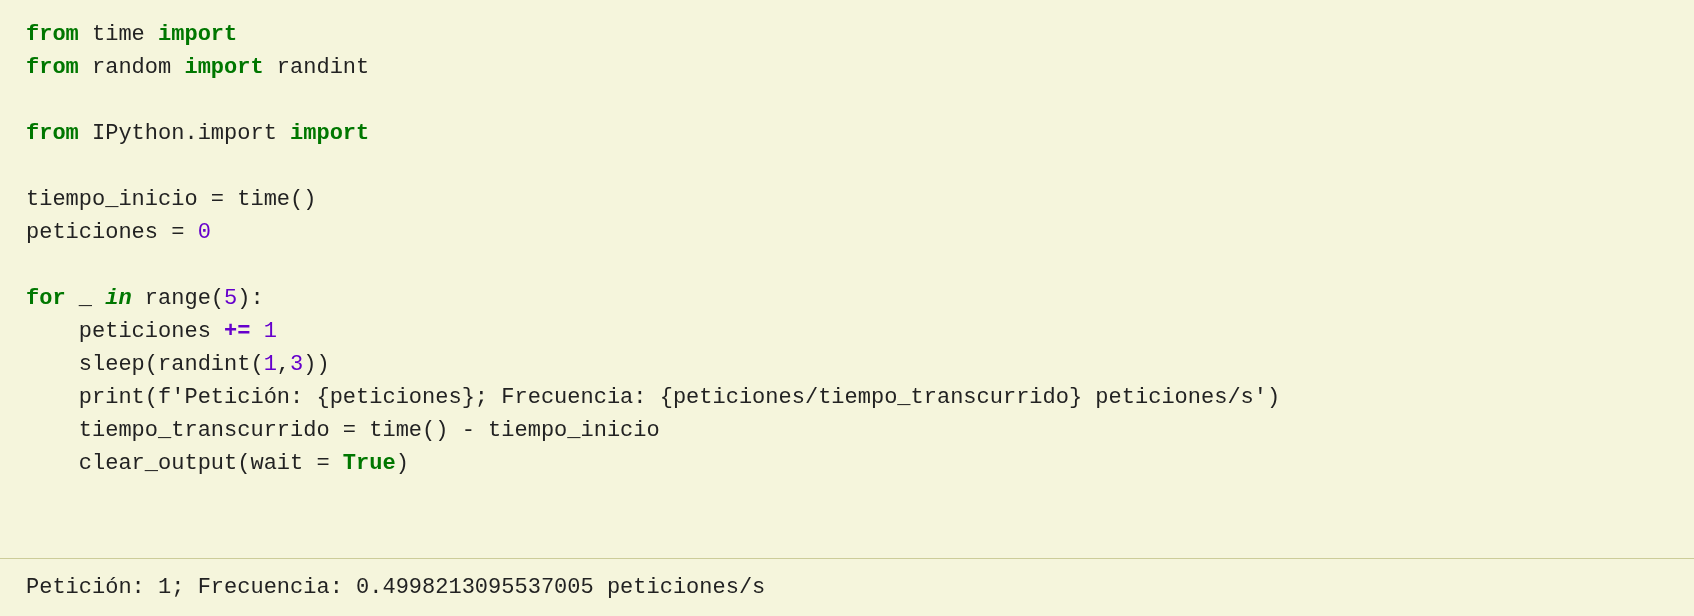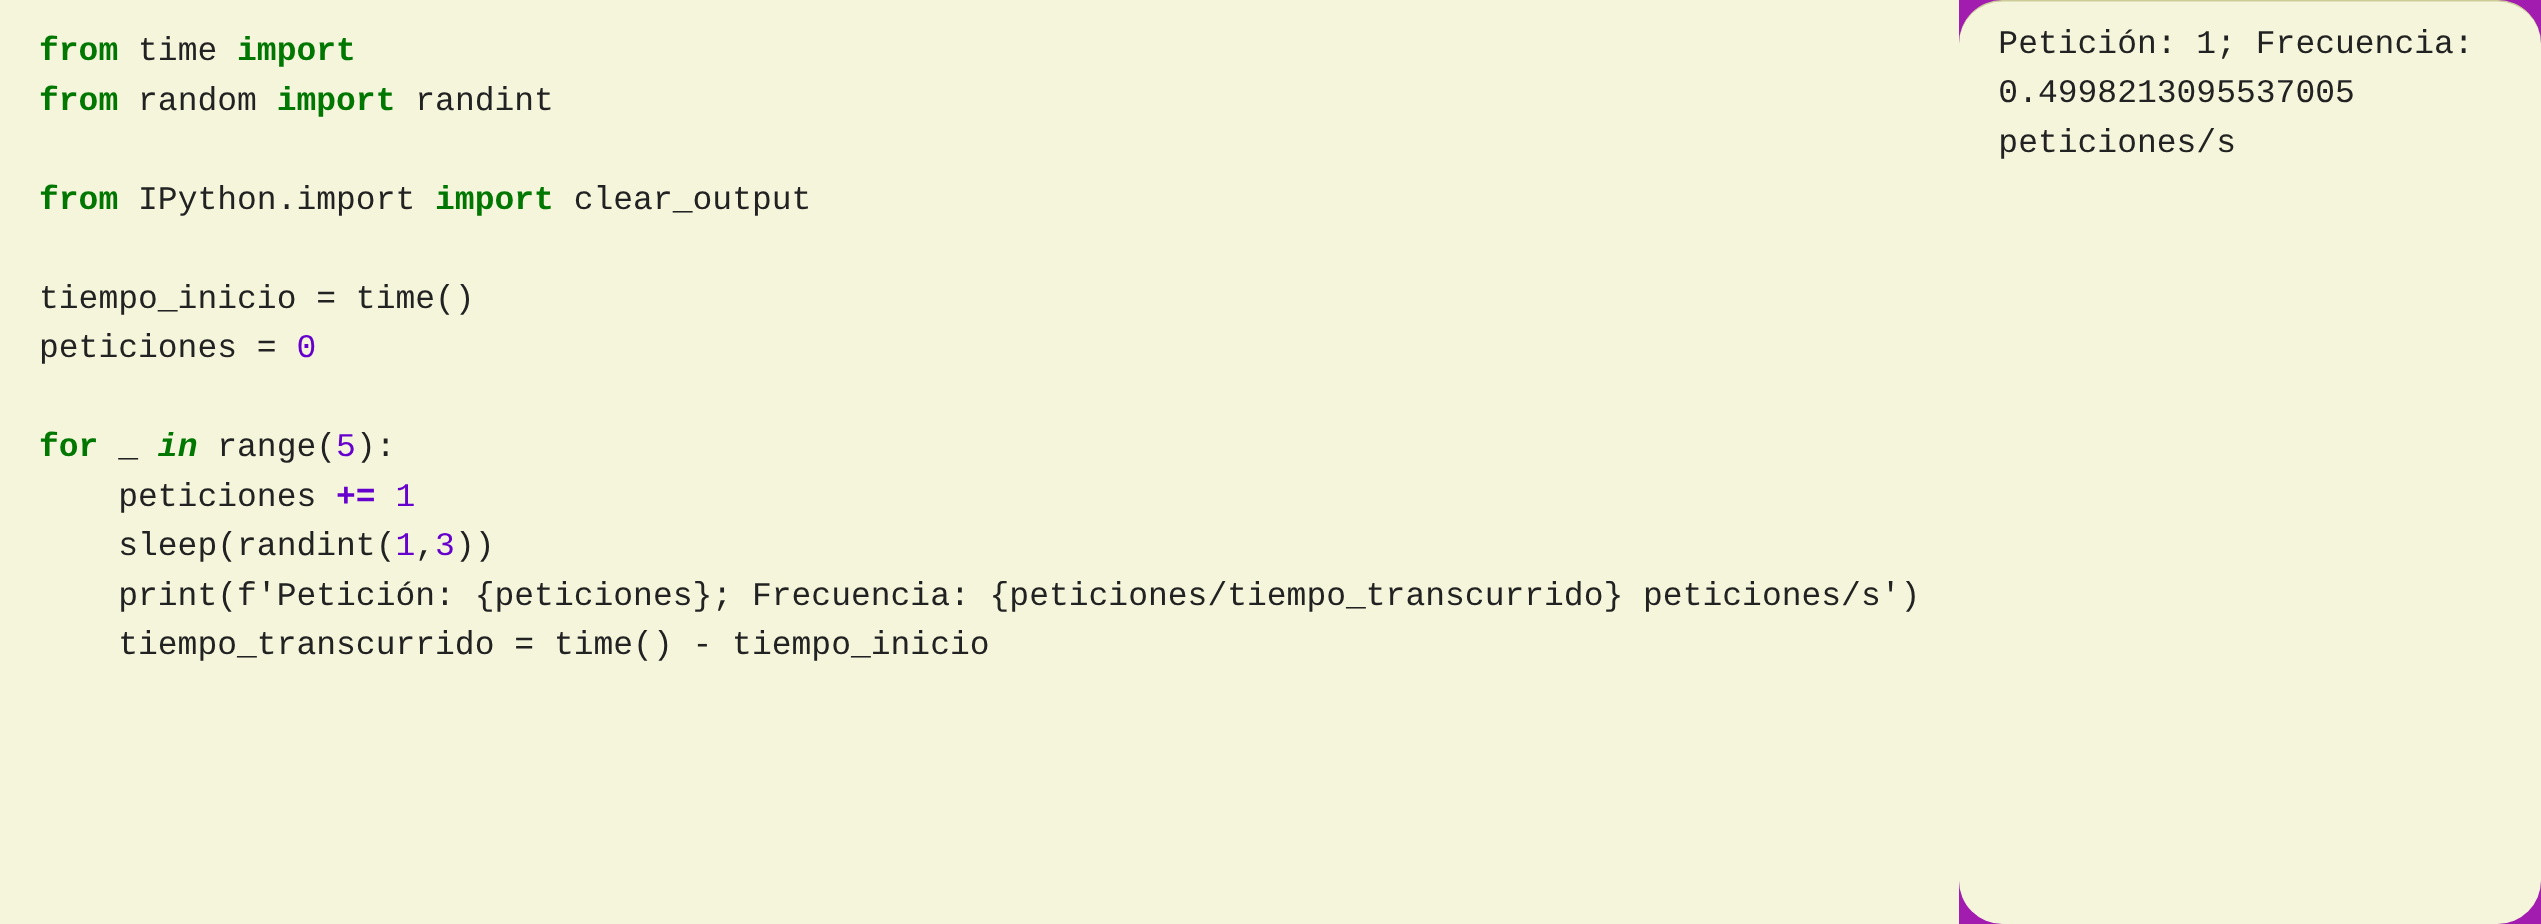--- a/index.html
+++ b/index.html
@@ -13,23 +13,23 @@
       height: 616px;
       background-color: #f5f5dc;
       font-family: 'Courier New', Courier, monospace;
       font-size: 22px;
       line-height: 1.5;
     }
 
     .code-editor {
       width: 100%;
       height: 100%;
-      background-color: #a21caf;
+      background-color: #737373;
       display: flex;
-      flex-direction: row;
+      flex-direction: column;
       overflow: hidden;
     }
 
     .code-area {
       flex: 1;
       padding: 18px 26px;
       background-color: #f5f5dc;
       position: relative;
     }
 
@@ -44,21 +44,20 @@
       min-height: 33px;
     }
 
     .output-area {
       border-top: 1px solid #cccc99;
       padding: 12px 26px;
       background-color: #f5f5dc;
       font-family: 'Courier New', Courier, monospace;
       font-size: 22px;
       color: #222;
-      border-radius: 29px;
     }
 
     
     .kw-from-import {
       color: #007700;
       font-weight: bold;
     }
 
     .kw-for {
       color: #007700;
@@ -99,21 +98,21 @@
       <span class="kw-from-import">from</span><span class="normal"> time </span><span class="kw-from-import">import</span>
     </div>
 
     <div class="code-line">
       <span class="kw-from-import">from</span><span class="normal"> random </span><span class="kw-from-import">import</span><span class="normal"> randint</span>
     </div>
 
     <div class="code-line empty">&nbsp;</div>
 
     <div class="code-line">
-      <span class="kw-from-import">from</span><span class="normal"> IPython.import </span><span class="kw-from-import">import</span><span class="normal"> clear_output</span>
+      <span class="kw-from-import">from</span><span class="normal"> IPython.import </span><span class="kw-from-import">import</span>
     </div>
 
     <div class="code-line empty">&nbsp;</div>
 
     <div class="code-line">
       <span class="normal">tiempo_inicio = time()</span>
     </div>
 
     <div class="code-line">
       <span class="normal">peticiones = </span><span class="number">0</span>
@@ -134,19 +133,22 @@
     </div>
 
     <div class="code-line">
       <span class="normal">    print(f'Petición: {peticiones}; Frecuencia: {peticiones/tiempo_transcurrido} peticiones/s')</span>
     </div>
 
     <div class="code-line">
       <span class="normal">    tiempo_transcurrido = time() - tiempo_inicio</span>
     </div>
 
+    <div class="code-line">
+      <span class="normal">    clear_output(wait = </span><span class="kw-true">True</span><span class="normal">)</span>
+    </div>
 
   </div>
 
   <div class="output-area">
     <span class="normal">Petición: 1; Frecuencia: 0.499821309553700​5 peticiones/s</span>
   </div>
 </div>
 
 </body></html>

